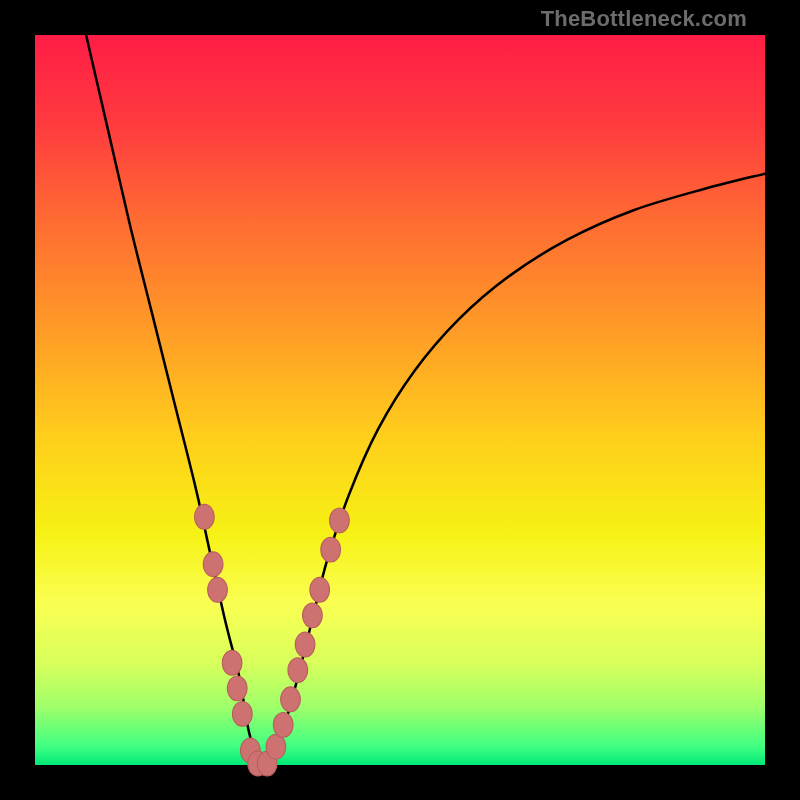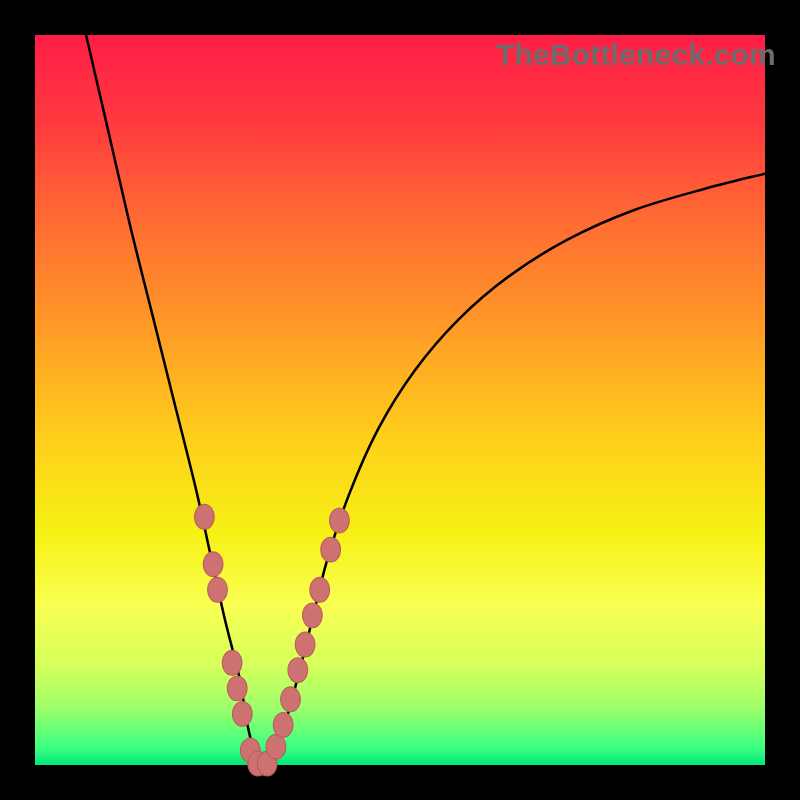--- a/index.html
+++ b/index.html
@@ -26,26 +26,25 @@
   .gradient {
     position: absolute;
     left: 0;
     top: 0;
     width: 100%;
     height: 100%;
   }
   .watermark {
     position: absolute;
     top: 6px;
-    right: 24px;
+    right: 53px;
     color: #6c6c6c;
-    font-size: 30px;
+    font-size: 22px;
     font-weight: 600;
     letter-spacing: 0.2px;
-    margin-top: 32px;
   }
   svg.curve {
     position: absolute;
     left: 0;
     top: 0;
     width: 100%;
     height: 100%;
     overflow: visible;
   }
 </style>

